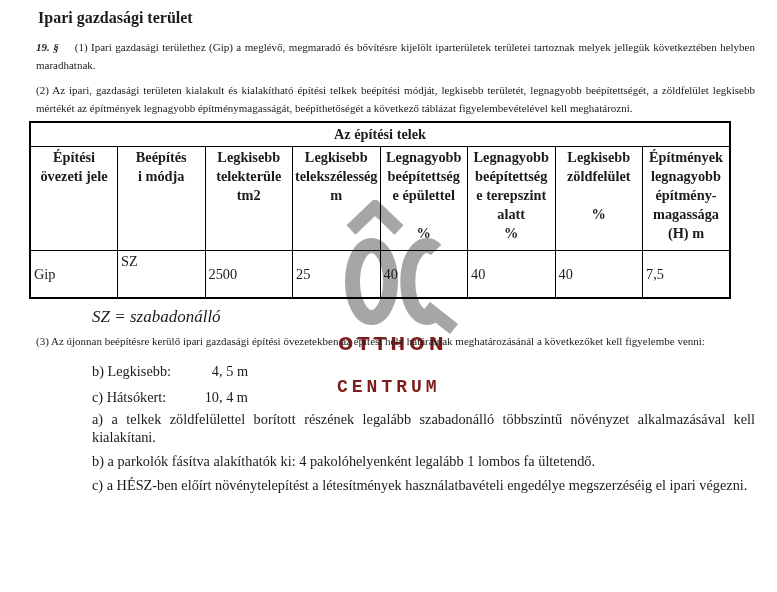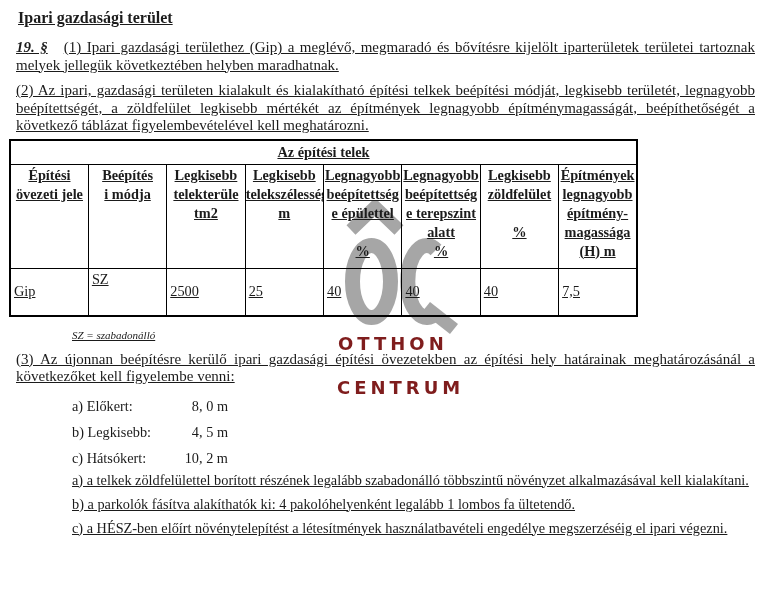--- a/index.html
+++ b/index.html
@@ -4,30 +4,30 @@
 <style>
   html,body{margin:0;padding:0;}
   body{
     width:777px;height:592px;
     background:#ffffff;
     font-family:"Liberation Serif", serif;
     color:#1b1b1b;
     position:relative;
     overflow:hidden;
   }
-  .content{position:relative;z-index:1;padding:8px 22px 0 16px;text-decoration:underline;}
+  .content{position:relative;z-index:1;padding:8px 22px 0 36px;}
   .doc-title{font-size:16px;line-height:20px;font-weight:bold;margin:0 0 11px 2px;}
-  p.jtext{font-size:15px;line-height:17.5px;text-align:justify;margin:8px 0 6px 0;}
+  p.jtext{font-size:11px;line-height:17.5px;text-align:justify;margin:8px 0 6px 0;}
   .p1-marker{font-weight:bold;font-style:italic;margin-right:16px;}
   .p2{margin-bottom:4px !important;}
 
   table.spec{
     border-collapse:collapse;
     table-layout:fixed;
-    width:629px;
+    width:702px;
     margin-left:-7px;
     background:transparent;
   }
   table.spec th, table.spec td{
     border:1px solid #000;
     font-size:14.3px;
     overflow:hidden;
   }
   table.spec .cap-row th{
     height:21px;
@@ -46,21 +46,21 @@
   }
   table.spec .data-row td{
     height:44px;
     vertical-align:middle;
     text-align:left;
     padding:0 2px 0 3px;
   }
   table.spec .data-row td.vtop{vertical-align:top;padding-top:2px;}
   table.spec{border:2px solid #000;}
 
-  .sz-note{font-size:11px;font-style:italic;margin:10px 0 7px 56px;line-height:16px;}
+  .sz-note{font-size:17px;font-style:italic;margin:10px 0 7px 56px;line-height:16px;}
   .p3{margin-bottom:7px !important;}
   .setbacks{margin-left:56px;font-size:14.3px;}
   .setback-row{line-height:26px;white-space:nowrap;}
   .setback-label{display:inline-block;width:100px;}
   .setback-value{display:inline-block;width:56px;text-align:right;}
   .p4{margin-top:3px;margin-bottom:6px !important;}
   .green-item{
     font-size:14.3px;line-height:18px;text-align:justify;
     margin:0 0 6px 56px;
   }
@@ -70,21 +70,21 @@
   .wm-logo{position:absolute;left:330px;top:200px;}
   .wm-line{
     position:absolute;
     font-family:"DejaVu Sans", sans-serif;
     font-weight:bold;
     color:#7f1d1d;
     font-size:18px;
     letter-spacing:4px;
   }
   .wm-line1{left:338px;top:333px;}
-  .wm-line2{left:337px;top:377px;}
+  .wm-line2{left:337px;top:377px;font-family:Liberation Mono, monospace;}
 </style>
 </head>
 <body>
 
 <div class="watermark">
   <svg class="wm-logo" width="145" height="135" viewBox="0 0 145 135">
     <polyline points="21,30 45,7 69,30" fill="none" stroke="#a6a6a6" stroke-width="13"></polyline>
     <ellipse cx="41.5" cy="81.5" rx="19" ry="36" fill="none" stroke="#a6a6a6" stroke-width="15"></ellipse>
     <path d="M 106 50 A 19 36 0 1 0 106 113" fill="none" stroke="#a6a6a6" stroke-width="15"></path>
     <line x1="96" y1="107" x2="124" y2="129" stroke="#a6a6a6" stroke-width="13"></line>
@@ -149,27 +149,24 @@
     </tr>
   </tbody>
     </table>
 
   <div class="sz-note">SZ = szabadonálló</div>
 
   <p class="jtext p3">(3) Az újonnan beépítésre kerülő ipari gazdasági építési övezetekben az építési hely határainak meghatározásánál a következőket kell figyelembe venni:</p>
 
   <div class="setbacks">
     <div class="setback-row">
-      <span class="setback-label">a) Előkert:</span><span class="setback-value">8, 0 m</span>
-    </div>
-    <div class="setback-row">
       <span class="setback-label">b) Legkisebb:</span><span class="setback-value">4, 5 m</span>
     </div>
     <div class="setback-row">
-      <span class="setback-label">c) Hátsókert:</span><span class="setback-value">10, 2 m</span>
+      <span class="setback-label">c) Hátsókert:</span><span class="setback-value">10, 4 m</span>
     </div>
   </div>
 
 
   <div class="green-item">a) a telkek zöldfelülettel borított részének legalább szabadonálló többszintű növényzet alkalmazásával kell kialakítani.</div>
   <div class="green-item">b) a parkolók fásítva alakíthatók ki: 4 pakolóhelyenként legalább 1 lombos fa ültetendő.</div>
   <div class="green-item">c) a HÉSZ-ben előírt növénytelepítést a létesítmények használatbavételi engedélye megszerzéséig el ipari végezni.</div>
 
 </div>
 

